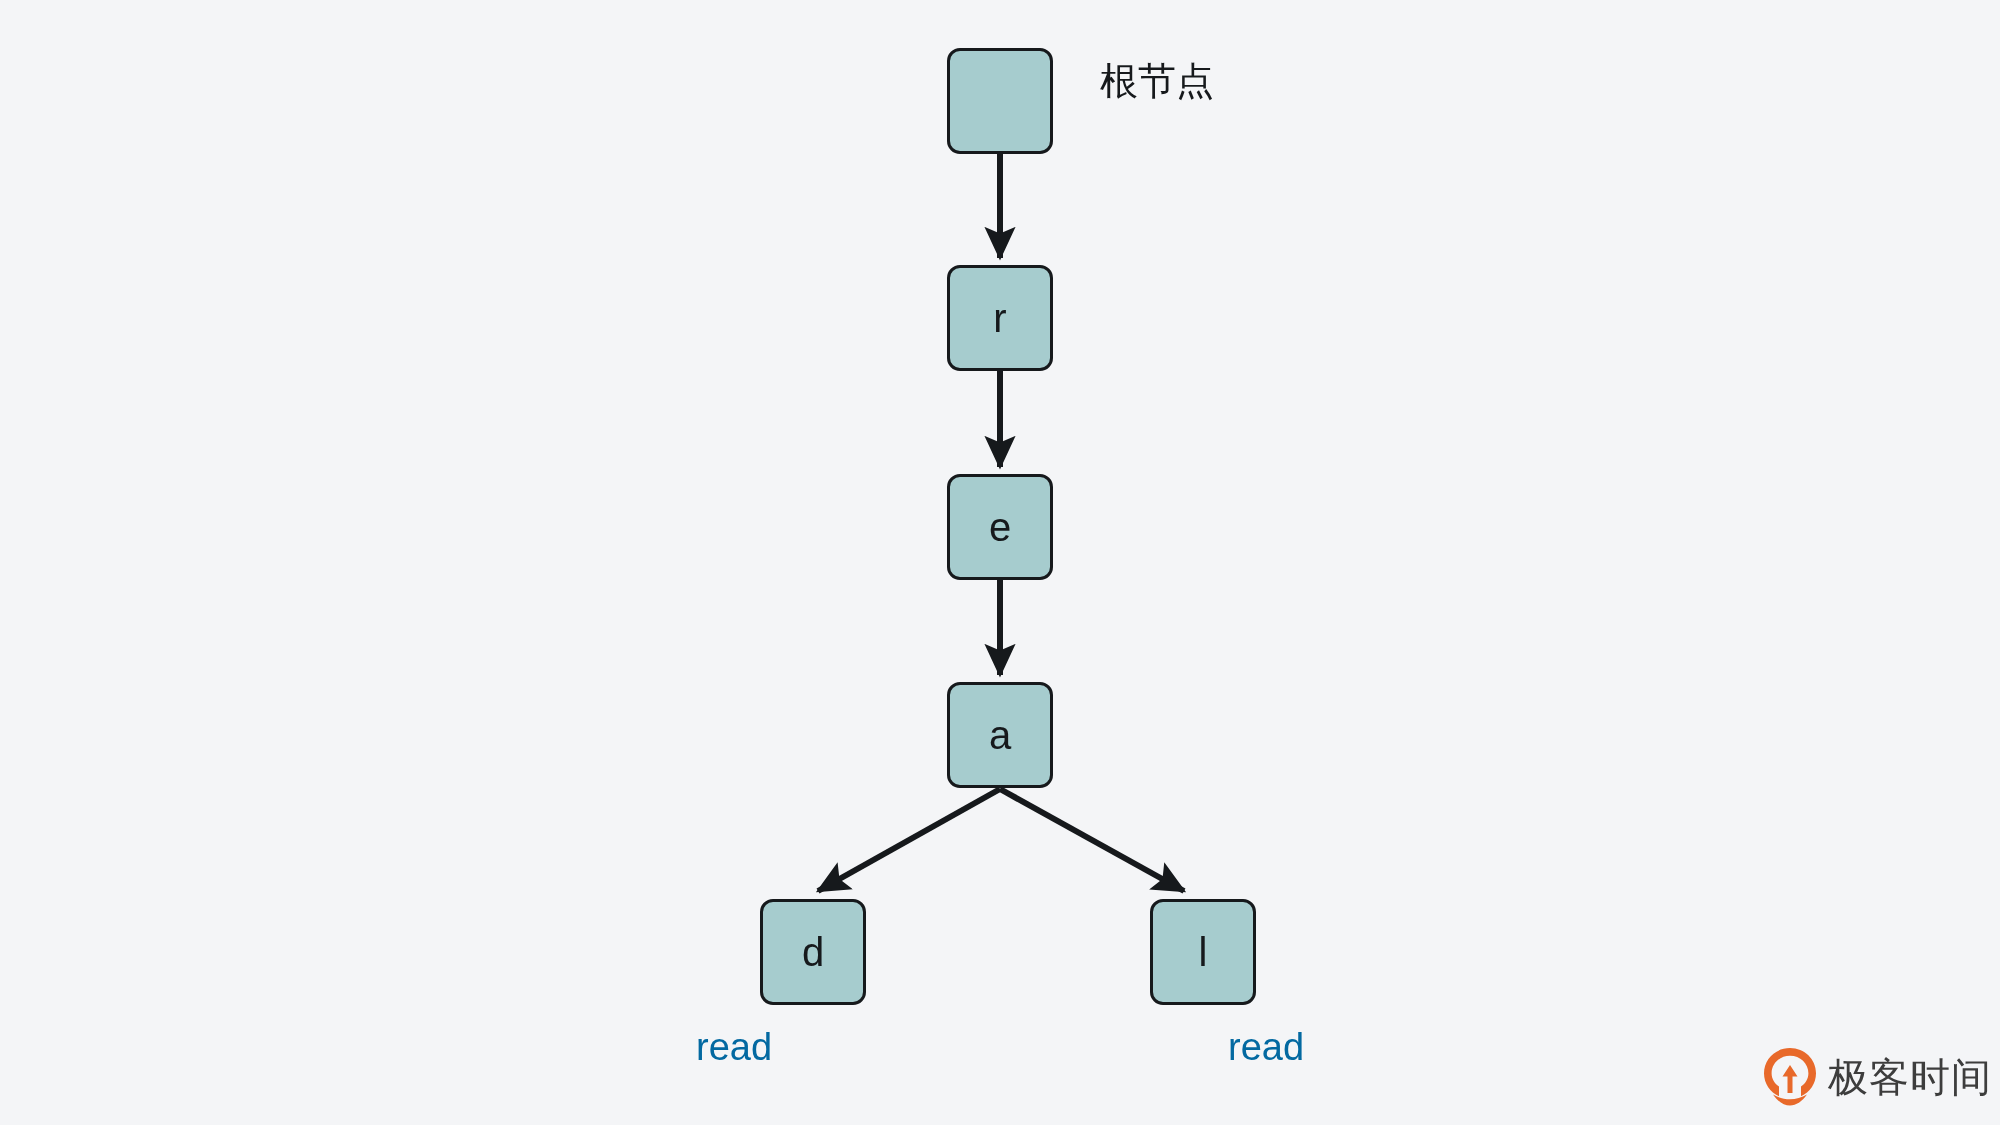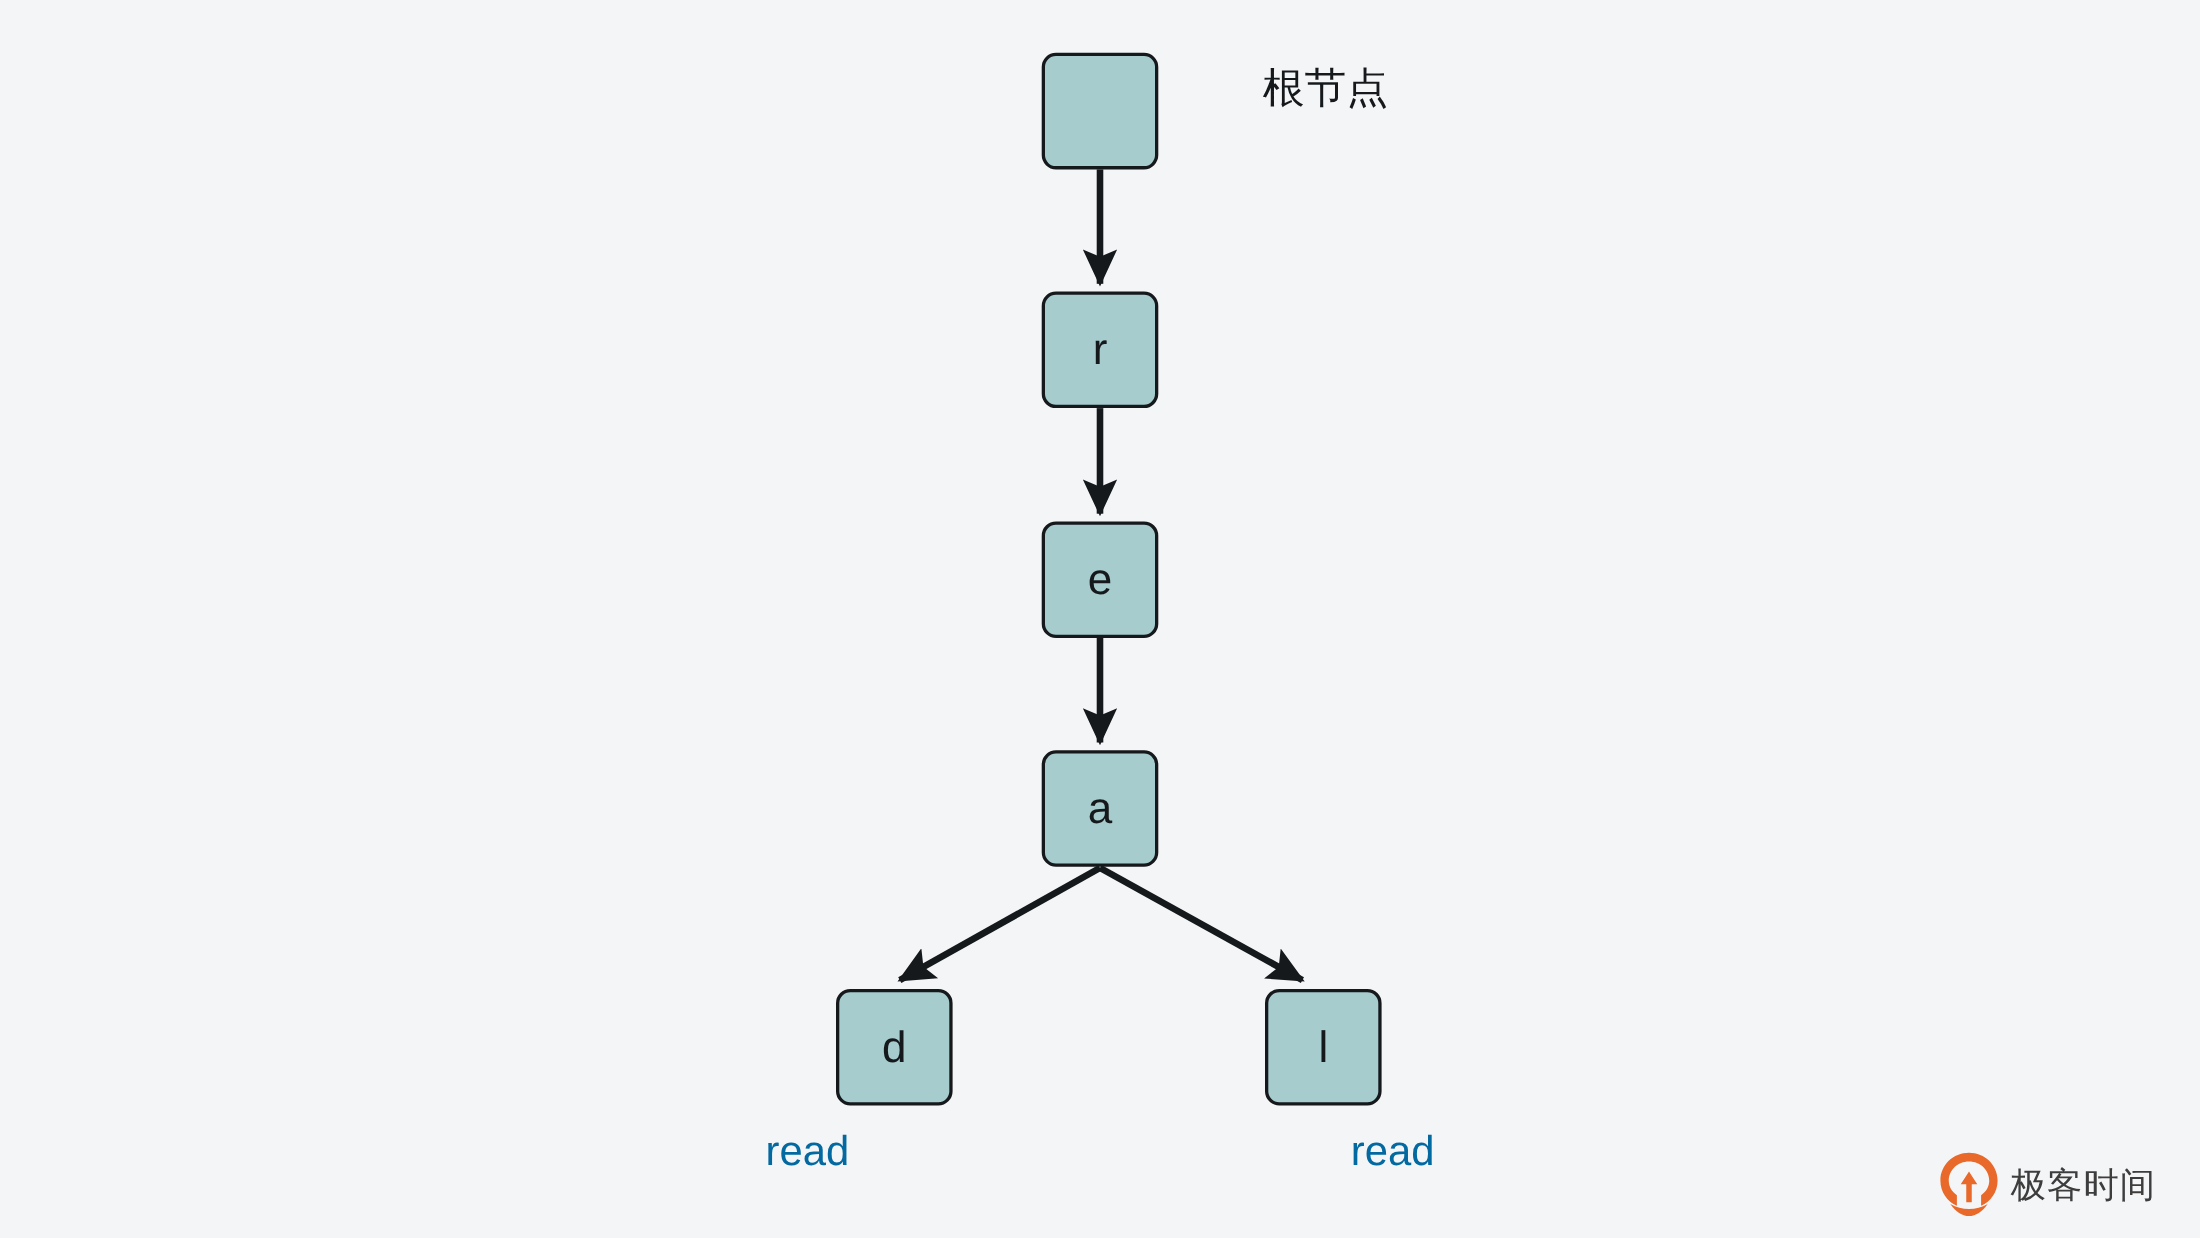--- a/index.html
+++ b/index.html
@@ -63,21 +63,21 @@
   }
   #watermark {
     position: absolute;
     left: 1762px;
     top: 1046px;
     display: flex;
     align-items: center;
     gap: 10px;
   }
   #watermark .wm-text {
-    font-size: 32px;
+    font-size: 40px;
     color: #3d3d3d;
     letter-spacing: 1px;
     line-height: 1;
     font-family: "DejaVu Sans", "Liberation Sans", sans-serif;
   }
 </style>
 </head>
 <body>
 
 <div id="canvas">
@@ -117,21 +117,21 @@
   </div>
 
   <div class="trie-node" style="left:760px; top:899px;">
     <span>d</span>
   </div>
 
   <div class="trie-node" style="left:1150px; top:899px;">
     <span>l</span>
   </div>
 
-  <div class="annotation" style="left:1100px; top:62px;margin-left:48px;">根节点</div>
+  <div class="annotation" style="left:1100px; top:62px;">根节点</div>
 
   <div class="word-label" style="left:696px; top:1028px;">read</div>
 
   <div class="word-label" style="left:1228px; top:1028px;">read</div>
 
   <div id="watermark">
     <svg width="56" height="62" viewBox="0 0 56 62" xmlns="http://www.w3.org/2000/svg">
       <path d="M28 2 C13.5 2 2 13.2 2 27.2 C2 37.6 8.2 46.4 17 50.2 L17 40.5 C12.5 37.6 9.6 32.7 9.6 27.2 C9.6 17.6 17.8 9.8 28 9.8 C38.2 9.8 46.4 17.6 46.4 27.2 C46.4 32.7 43.5 37.6 39 40.5 L39 50.2 C47.8 46.4 54 37.6 54 27.2 C54 13.2 42.5 2 28 2 Z" fill="#e8692a"></path>
       <path d="M28 19 L35.5 30.5 L30.5 30.5 L30.5 47 L25.5 47 L25.5 30.5 L20.5 30.5 Z" fill="#e8692a"></path>
       <path d="M11 48.5 C16 55.5 21.8 59.5 28 59.5 C34.2 59.5 40 55.5 45 48.5 C39.6 51.6 34 53.2 28 53.2 C22 53.2 16.4 51.6 11 48.5 Z" fill="#e8692a"></path>

